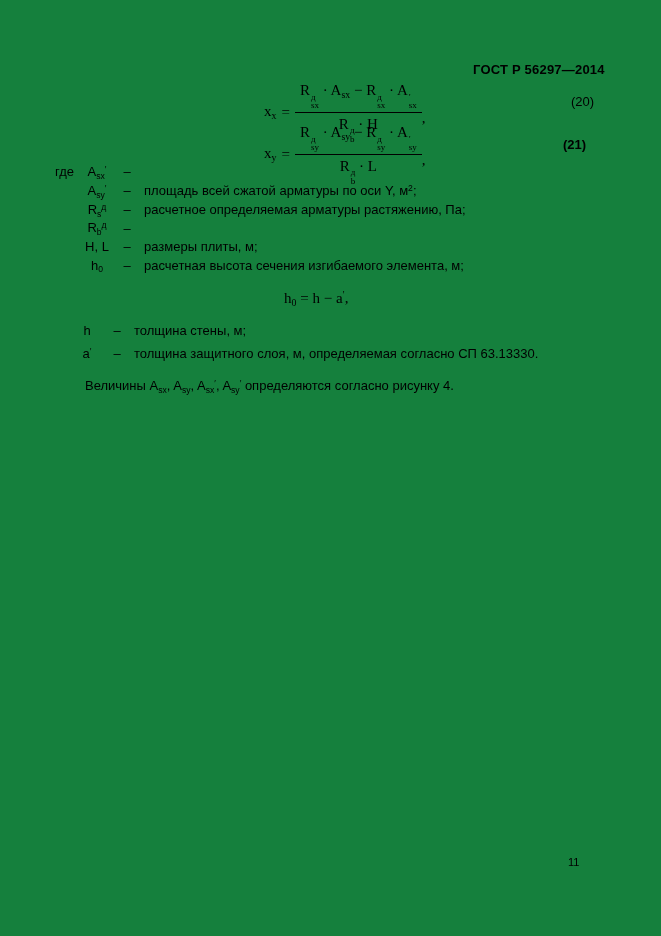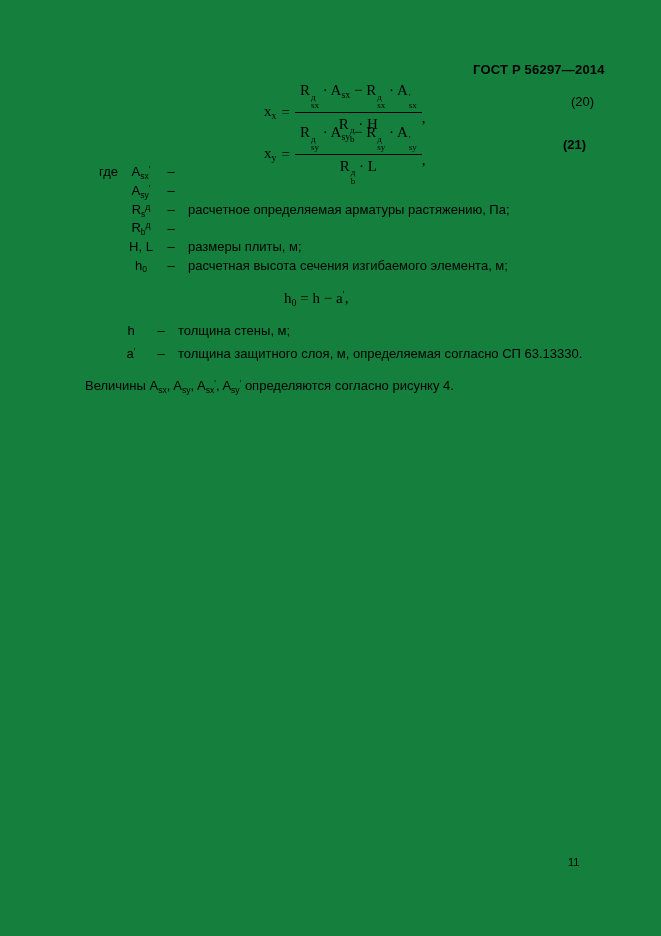--- a/index.html
+++ b/index.html
@@ -42,21 +42,21 @@
   .sub { font-size: 0.66em; vertical-align: -0.28em; }
   .sup { font-size: 0.66em; vertical-align: 0.48em; }
   .stack {
     display: inline-flex; flex-direction: column; align-items: flex-start;
     font-size: 0.6em; line-height: 0.95em;
     vertical-align: -0.5em; margin-left: 1px;
   }
   .stack .st-sup, .stack .st-sub { display: block; }
 
   
-  .deflist { position: absolute; font-size: 13px; margin-left: 44px; }
+  .deflist { position: absolute; font-size: 13px; }
   .where-list { top: 164px; left: 55px; }
   .second-list { top: 323px; left: 45px; }
   .defrow { display: flex; align-items: baseline; height: 18.8px; white-space: nowrap; }
   .second-list .defrow { height: 23px; }
   .lead { width: 25px; }
   .term { width: 34px; text-align: center; }
   .dash { width: 26px; text-align: center; }
   .desc { padding-left: 4px; }
 
   
@@ -133,20 +133,21 @@
   <div class="deflist where-list">
     <div class="defrow">
       <span class="lead">где</span>
       <span class="term"><span>A</span><span class="sub">sx</span><span class="sup">′</span></span>
       <span class="dash">–</span>
     </div>
     <div class="defrow">
       <span class="lead"></span>
       <span class="term"><span>A</span><span class="sub">sy</span><span class="sup">′</span></span>
       <span class="dash">–</span>
+      <span class="desc"><span>площадь всей сжатой арматуры по оси Y, м</span><span class="sup">2</span><span>;</span></span>
     </div>
     <div class="defrow">
       <span class="lead"></span>
       <span class="term"><span>R</span><span class="sub">s</span><span class="sup">д</span></span>
       <span class="dash">–</span>
       <span class="desc"><span>расчетное определяемая арматуры растяжению, Па;</span></span>
     </div>
     <div class="defrow">
       <span class="lead"></span>
       <span class="term"><span>R</span><span class="sub">b</span><span class="sup">д</span></span>

